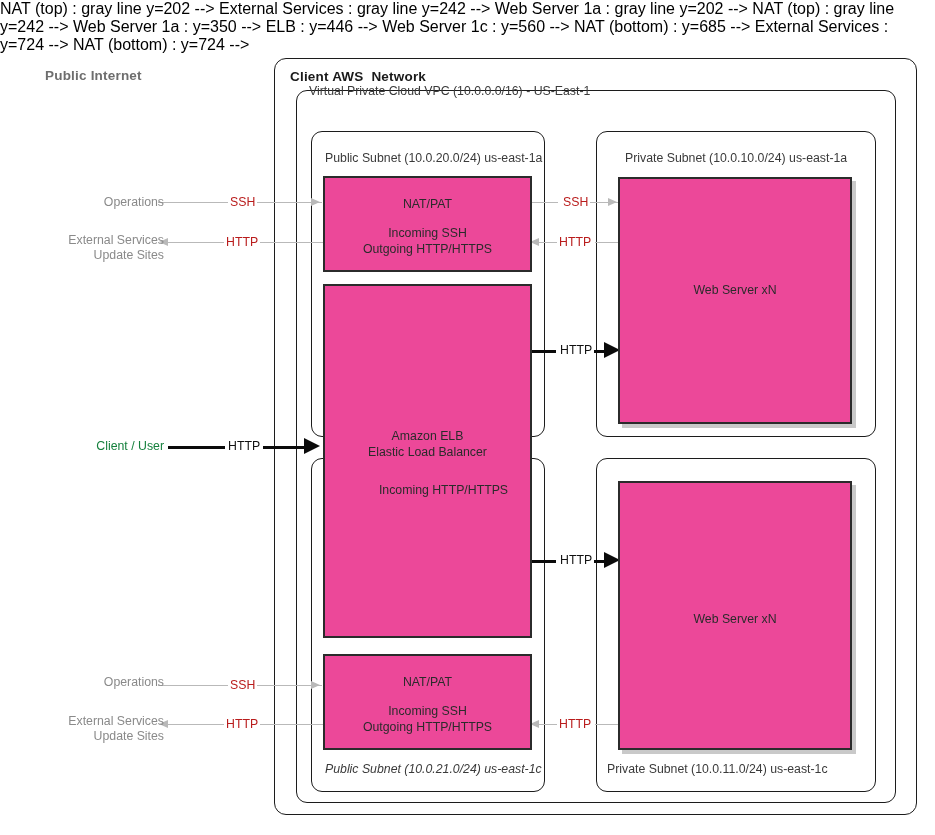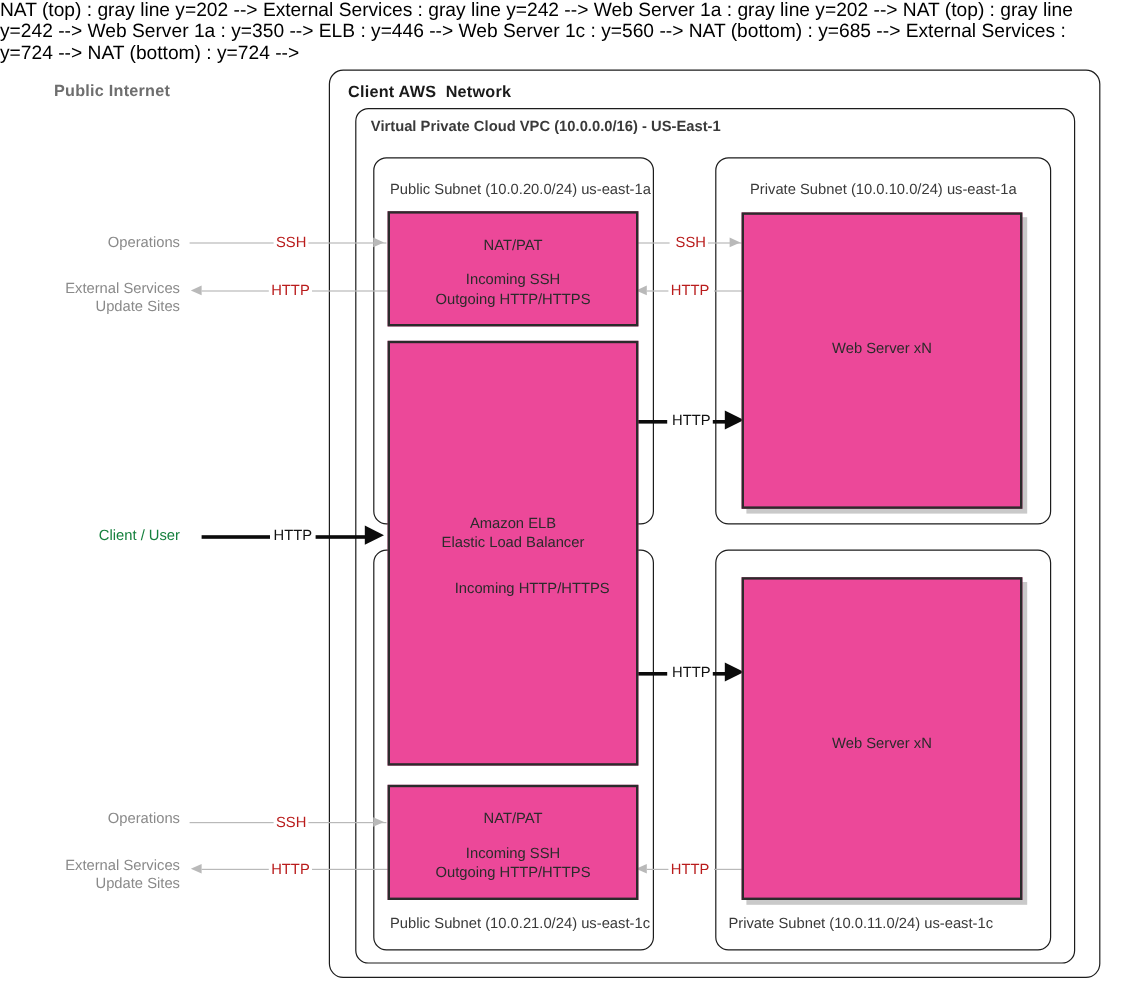--- a/index.html
+++ b/index.html
@@ -16,21 +16,21 @@
   
   .sqbox{position:absolute;border:2px solid #2b2b2b;background:#ec4899;}
   .sqbox.shadowed{box-shadow:4px 4px 0 0 #c9c9c9;}
 
   
   .ctitle{position:absolute;font-size:13.5px;font-weight:bold;color:#1a1a1a;letter-spacing:.2px;white-space:pre;}
   .ctitle.gray{color:#6e6e6e;text-align:center;}
   .clabel{position:absolute;font-size:12.3px;color:#3a3a3a;white-space:nowrap;}
   .nodetext{position:absolute;font-size:12.3px;color:#2b2b2b;text-align:center;white-space:pre-line;line-height:16px;}
 
-  .extlabel{position:absolute;font-size:12.3px;color:#8a8a8a;text-align:right;white-space:pre-line;line-height:15px;}
+  .extlabel{position:absolute;font-size:12.3px;color:#8a8a8a;text-align:right;white-space:pre-line;line-height:15px;margin-left:14px;}
   .extlabel.dark{color:#15803d;}
 
   
   .linklabel{position:absolute;font-size:12.3px;color:#b91c1c;background:#ffffff;padding:0 2px;white-space:nowrap;}
   .linklabel.strong{color:#111111;}
 
   
   .hline{position:absolute;height:0;border-top:1.4px solid #b9b9b9;}
   .hline.strong{border-top-width:3.4px;border-top-color:#0b0b0b;}
 
@@ -47,33 +47,33 @@
 
   
   <div class="ctitle gray" style="left:45px;top:68px;">Public Internet</div>
 
   
   <div class="rbox" style="left:274px;top:58px;width:641px;height:755px;"></div>
   <div class="ctitle" style="left:290px;top:69px;">Client AWS  Network</div>
 
   
   <div class="rbox inner" style="left:296px;top:90px;width:598px;height:711px;"></div>
-  <div class="clabel" style="left:309px;top:98px;font-weight:bold;">Virtual Private Cloud VPC (10.0.0.0/16) - US-East-1</div>
+  <div class="clabel" style="left:309px;top:84px;">Virtual Private Cloud VPC (10.0.0.0/16) - US-East-1</div>
 
   
   <div class="rbox inner" style="left:311px;top:131px;width:232px;height:304px;"></div>
   <div class="clabel" style="left:325px;top:151px;">Public Subnet (10.0.20.0/24) us-east-1a</div>
 
   
   <div class="rbox inner" style="left:596px;top:131px;width:278px;height:304px;"></div>
   <div class="clabel" style="left:625px;top:151px;">Private Subnet (10.0.10.0/24) us-east-1a</div>
 
   
   <div class="rbox inner" style="left:311px;top:458px;width:232px;height:332px;"></div>
-  <div class="clabel" style="left:325px;top:762px;">Public Subnet (10.0.21.0/24) us-east-1c</div>
+  <div class="clabel" style="left:325px;top:762px;font-style:italic;">Public Subnet (10.0.21.0/24) us-east-1c</div>
 
   
   <div class="rbox inner" style="left:596px;top:458px;width:278px;height:332px;"></div>
   <div class="clabel" style="left:607px;top:762px;text-align:center;">Private Subnet (10.0.11.0/24) us-east-1c</div>
 
 
   
 
    NAT (top) : gray line y=202 --&gt;
   <div class="hline" style="left:158px;top:202px;width:164px;"></div>

